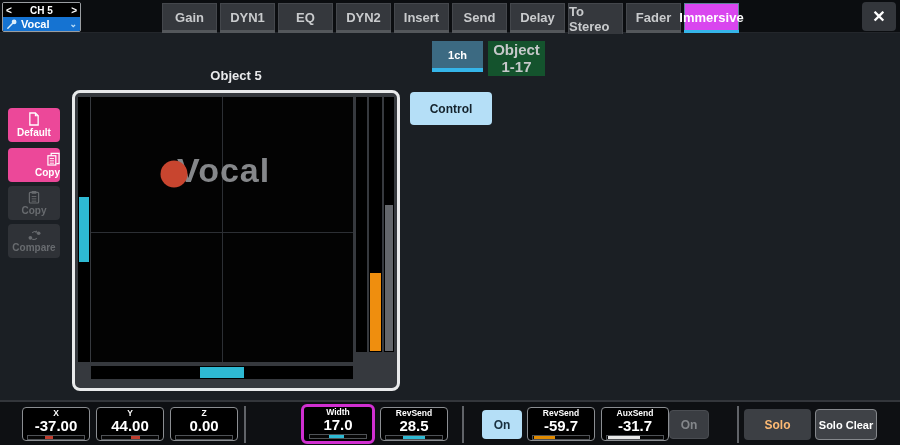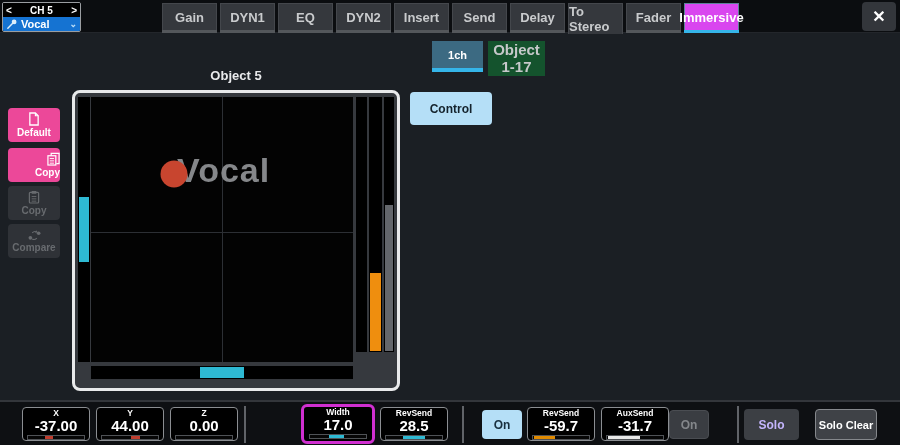--- a/index.html
+++ b/index.html
@@ -63,21 +63,21 @@
   .vbox { position:absolute; top:5px; width:68px; height:34px; background:#000; border:1px solid #8b8e92; border-radius:4px; display:flex; flex-direction:column; align-items:center; cursor:pointer; }
   .vbox .lab { font-size:8.5px; font-weight:bold; color:#fff; margin-top:1px; line-height:1.1; }
   .vbox .val { font-size:15px; font-weight:bold; color:#fff; line-height:1.05; }
   .vbox .trk { position:relative; width:58px; height:5px; background:#060606; border:1px solid #4f5256; margin-top:1px; }
   .vbox .seg { position:absolute; top:0; bottom:0; }
   .vbox.selected { border:3px solid #d02fd0; width:74px; height:40px; top:2px; border-radius:6px; }
   .divider { position:absolute; top:4px; width:2px; height:37px; background:#606368; }
   .fbtn { position:absolute; border-radius:4px; font-weight:bold; border:none; cursor:pointer; }
   .on-lit { left:482px; top:8px; width:40px; height:29px; background:#b5dff7; color:#19303f; font-size:12px; }
   .on-dim { left:669px; top:8px; width:40px; height:29px; background:#3a3d42; color:#84878b; font-size:12px; border:1px solid #4a4d52; }
-  .solo { left:744px; top:7px; width:55px; height:31px; background:#3c3f44; color:#c4b5fd; font-size:12px; }
+  .solo { left:744px; top:7px; width:67px; height:31px; background:#3c3f44; color:#fdba74; font-size:12px; }
   .soloclr { left:815px; top:7px; width:62px; height:31px; background:#3f4247; color:#fff; font-size:11px; border:1px solid #85888c; }
 </style>
 </head>
 <body>
 
 <div class="screen">
 
   <header class="topbar">
     <div class="ch-sel">
       <div class="ch-row1">

